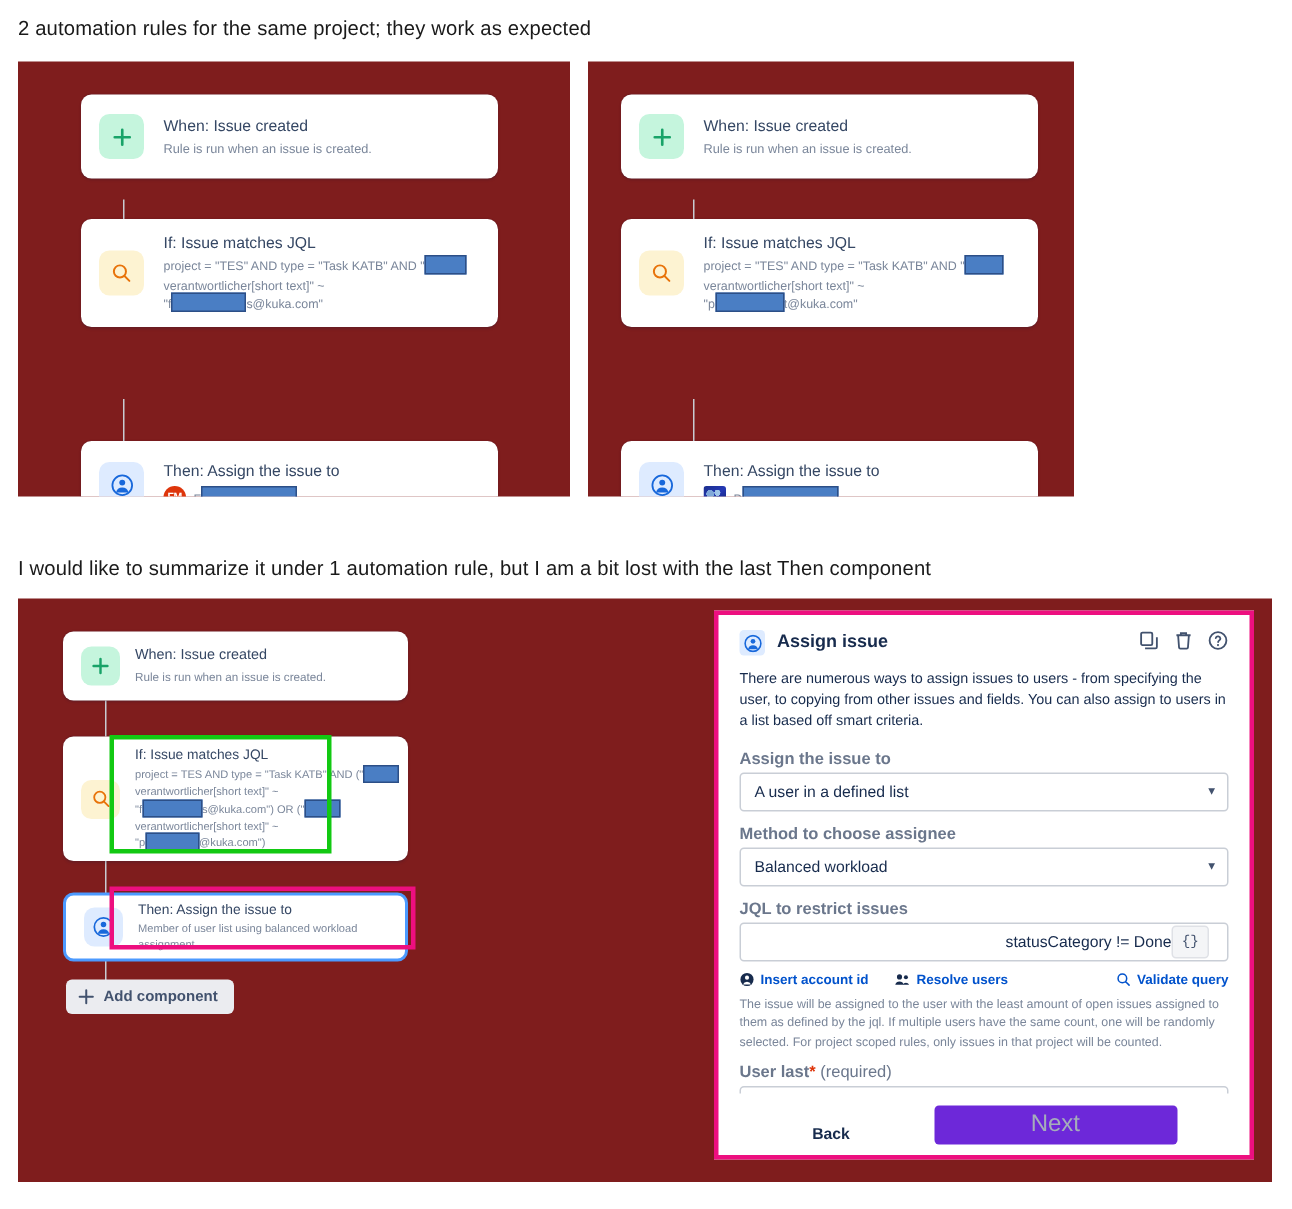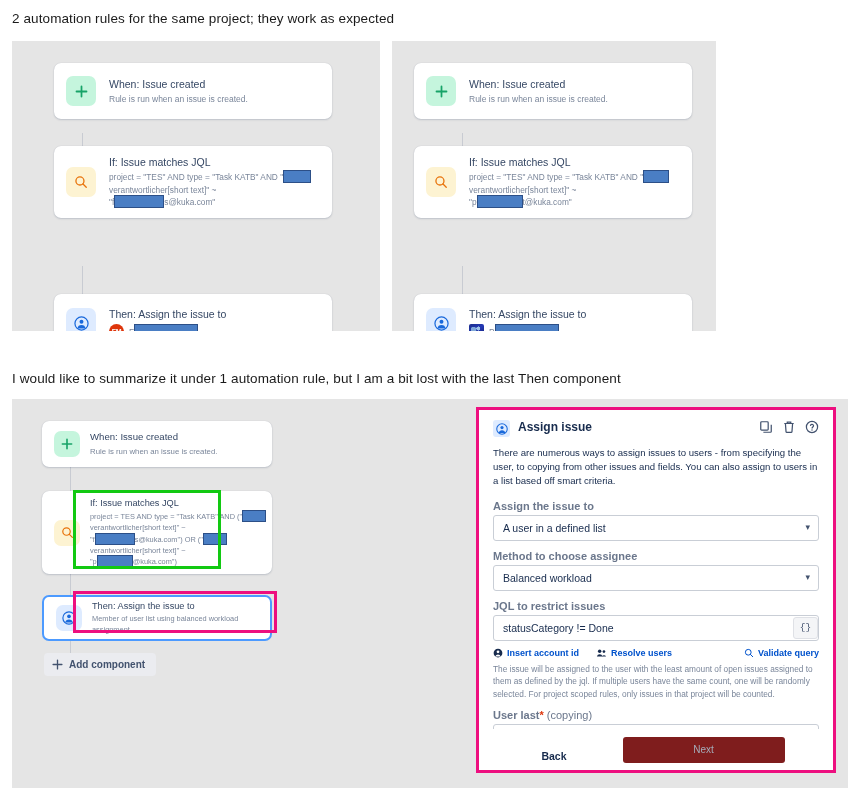--- a/index.html
+++ b/index.html
@@ -24,21 +24,21 @@
     color: #1a1a1a;
     letter-spacing: 0.1px;
     white-space: nowrap;
   }
   #caption-top { top: 11px; }
   #caption-bottom { top: 371px; }
 
   
   .shot {
     position: absolute;
-    background: #e5e5e5;
+    background: #7f1d1d;
     overflow: hidden;
   }
   #shot-rule-a { left: 12px;  top: 41px;  width: 368px; height: 290px; }
   #shot-rule-b { left: 392px; top: 41px;  width: 324px; height: 290px; }
   #shot-editor { left: 12px;  top: 399px; width: 836px; height: 389px; }
   .connector {
     position: absolute;
     width: 1px;
     background: #c8cbd2;
   }
@@ -224,21 +224,21 @@
     font-size: 10.5px;
     color: #172b4d;
     margin-bottom: 9px;
     box-sizing: border-box;
     cursor: pointer;
   }
   .select-box .val, .text-box .val { flex: 1; }
   .select-box .val.placeholder { color: #7a869a; }
   .chev { color: #42526e; font-size: 9px; line-height: 1; }
 
-  .text-box { justify-content: space-between; padding-right: 0; }
+  .text-box { justify-content: space-between; padding-right: 12px; text-align: right; }
   .brace-btn {
     width: 23px; height: 20px;
     background: #f4f5f7;
     border: 1px solid #dfe1e6;
     border-radius: 3px;
     display: flex; align-items: center; justify-content: center;
     font-size: 9.5px;
     color: #42526e;
     font-family: "Liberation Mono", monospace;
     cursor: pointer;
@@ -284,25 +284,25 @@
     border: none;
     font-family: inherit;
     font-size: 10.5px;
     font-weight: bold;
     color: #172b4d;
     cursor: pointer;
     padding: 6px 14px;
     margin-top: 12px;
   }
   .btn-next {
-    background: #7f1d1d;
+    background: #6d28d9;
     border: none;
     border-radius: 3px;
     font-family: inherit;
-    font-size: 10px;
+    font-size: 16px;
     color: #a5adba;
     width: 162px;
     height: 26px;
     cursor: not-allowed;
   }
 </style>
 </head>
 <body>
 
 <div class="caption" id="caption-top">2 automation rules for the same project; they work as expected</div>
@@ -550,21 +550,21 @@
             <path d="M10.3 10.3L14 14" stroke-linecap="round"></path>
           </svg>
         <span>Validate query</span>
       </span>
     </div>
 
     <div class="hint">The issue will be assigned to the user with the least amount of open issues assigned to them as defined by the jql. If multiple users have the same count, one will be randomly selected. For project scoped rules, only issues in that project will be counted.</div>
 
     <div class="field-label">
       <span>User last</span><span class="req">*</span>
-      <span class="reqword">(copying)</span>
+      <span class="reqword">(required)</span>
     </div>
     <div class="select-box" style="margin-bottom:4px;">
       <span class="val placeholder">Type to find matching users...</span>
       <span class="chev">▾</span>
     </div>
 
   </div>
 
   <div class="panel-footer">
     <button class="btn-back">Back</button>

